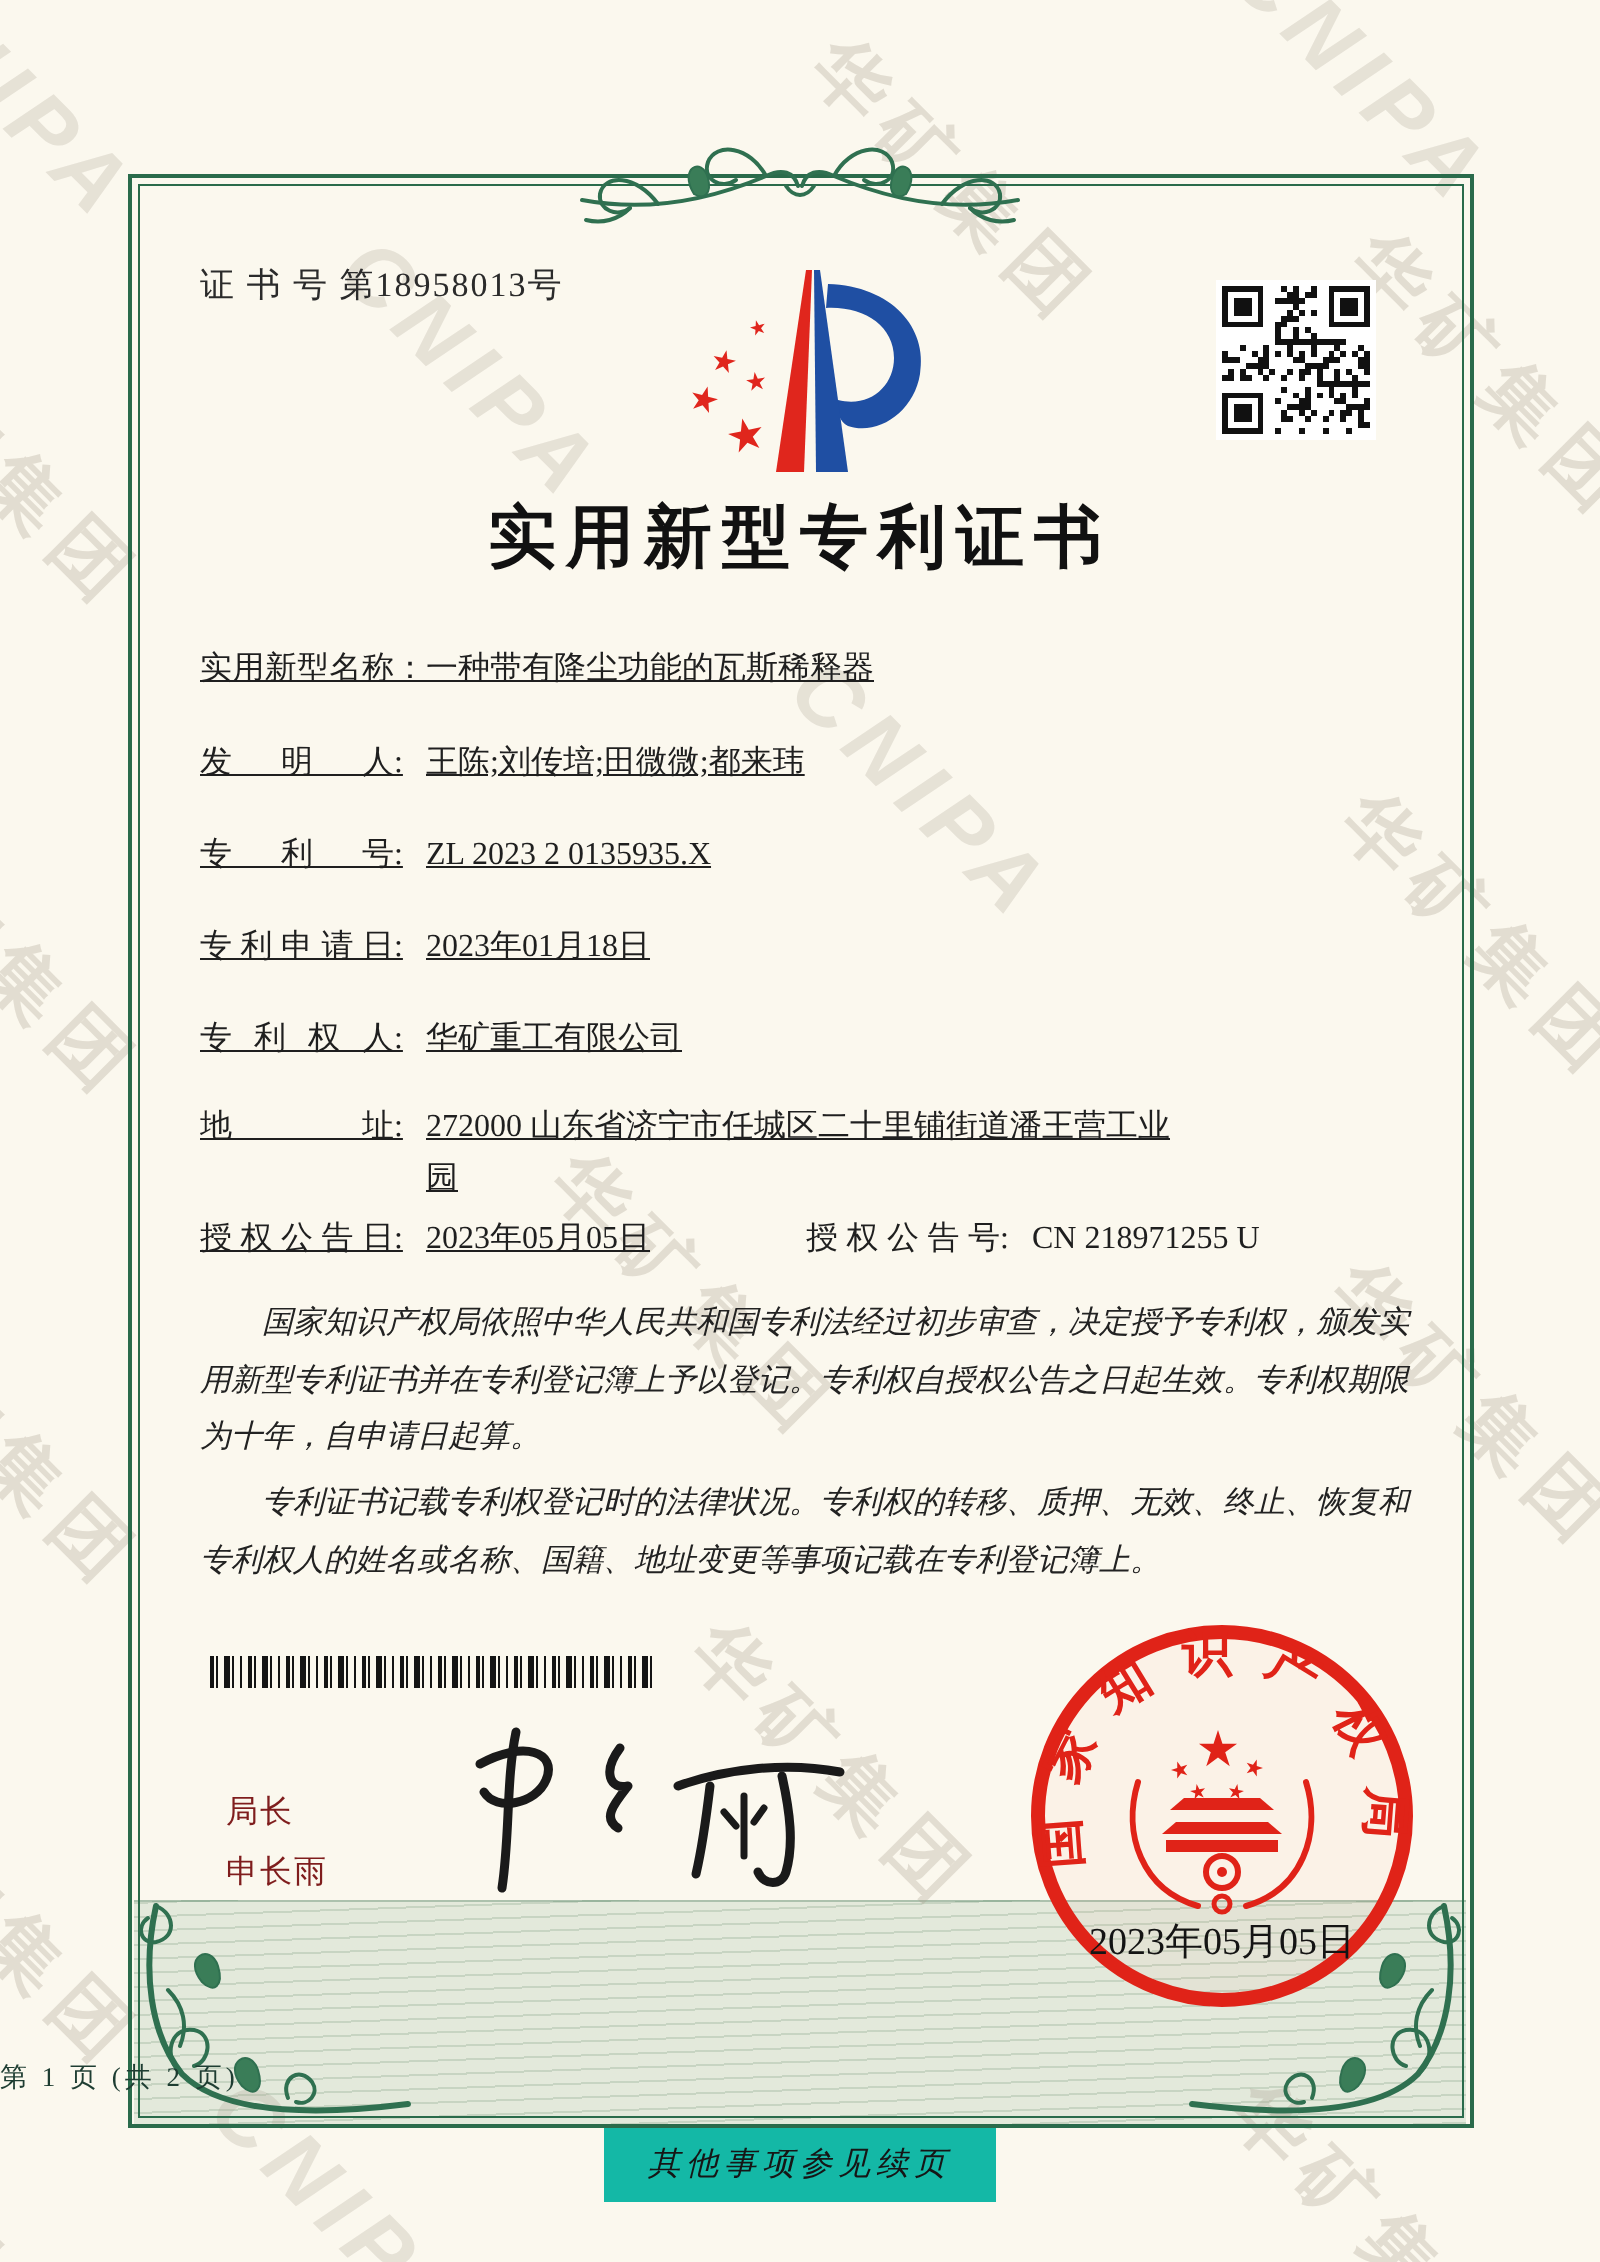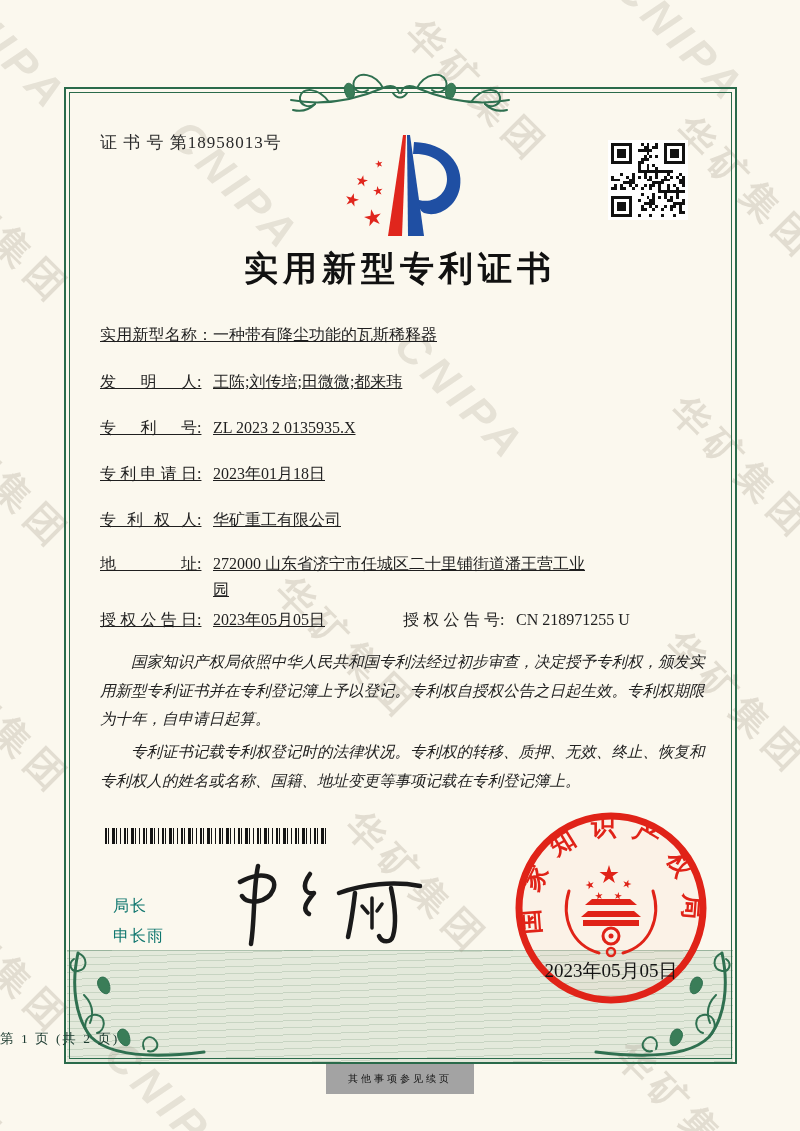--- a/index.html
+++ b/index.html
@@ -43,29 +43,29 @@
   .paras{position:absolute;left:100px;top:648px;width:606px;z-index:4;color:#222;
          font-size:15.5px;line-height:1.85;font-style:italic;}
   .paras p{margin:0 0 4px 0;text-indent:2em;}
 
   .barcode{position:absolute;left:105px;top:828px;width:223px;height:16px;z-index:4;
     background:repeating-linear-gradient(90deg,#141414 0 2px,transparent 2px 3px,#141414 3px 4px,
       transparent 4px 7px,#141414 7px 10px,transparent 10px 11px,#141414 11px 12px,
       transparent 12px 15px,#141414 15px 16px,transparent 16px 19px);}
 
   .sig-label{position:absolute;left:113px;z-index:4;font-family:"Liberation Sans",sans-serif;
-             font-size:16px;color:#0f766e;letter-spacing:1px;}
+             font-size:16px;color:#7f1d1d;letter-spacing:1px;}
   .sig-svg{position:absolute;left:222px;top:858px;z-index:4;}
   .seal{position:absolute;left:511px;top:808px;z-index:5;}
 
   .page-info{position:absolute;left:0;right:0;top:1030px;text-align:left;z-index:4;
              font-size:13.5px;color:#1e3d32;letter-spacing:2px;}
   .cont-note{position:absolute;left:0;right:0;top:1064px;text-align:center;z-index:4;}
-  .cont-note span{display:inline-block;background:#a3a3a3;padding:8px 22px;font-size:10px;
-                  letter-spacing:3px;color:#161616;}
+  .cont-note span{display:inline-block;background:#14b8a6;padding:8px 22px;font-size:16px;
+                  letter-spacing:3px;color:#161616;font-style:italic;}
 </style>
 </head>
 <body>
 
 <div class="page">
 
   <span class="wm wm-lat" style="left:640px;top:-38px">CNIPA</span>
   <span class="wm wm-lat" style="left:-38px;top:-30px">CNIPA</span>
   <span class="wm wm-cjk" style="left:430px;top:8px">华矿集团</span>
   <span class="wm wm-cjk" style="left:700px;top:105px">华矿集团</span>

